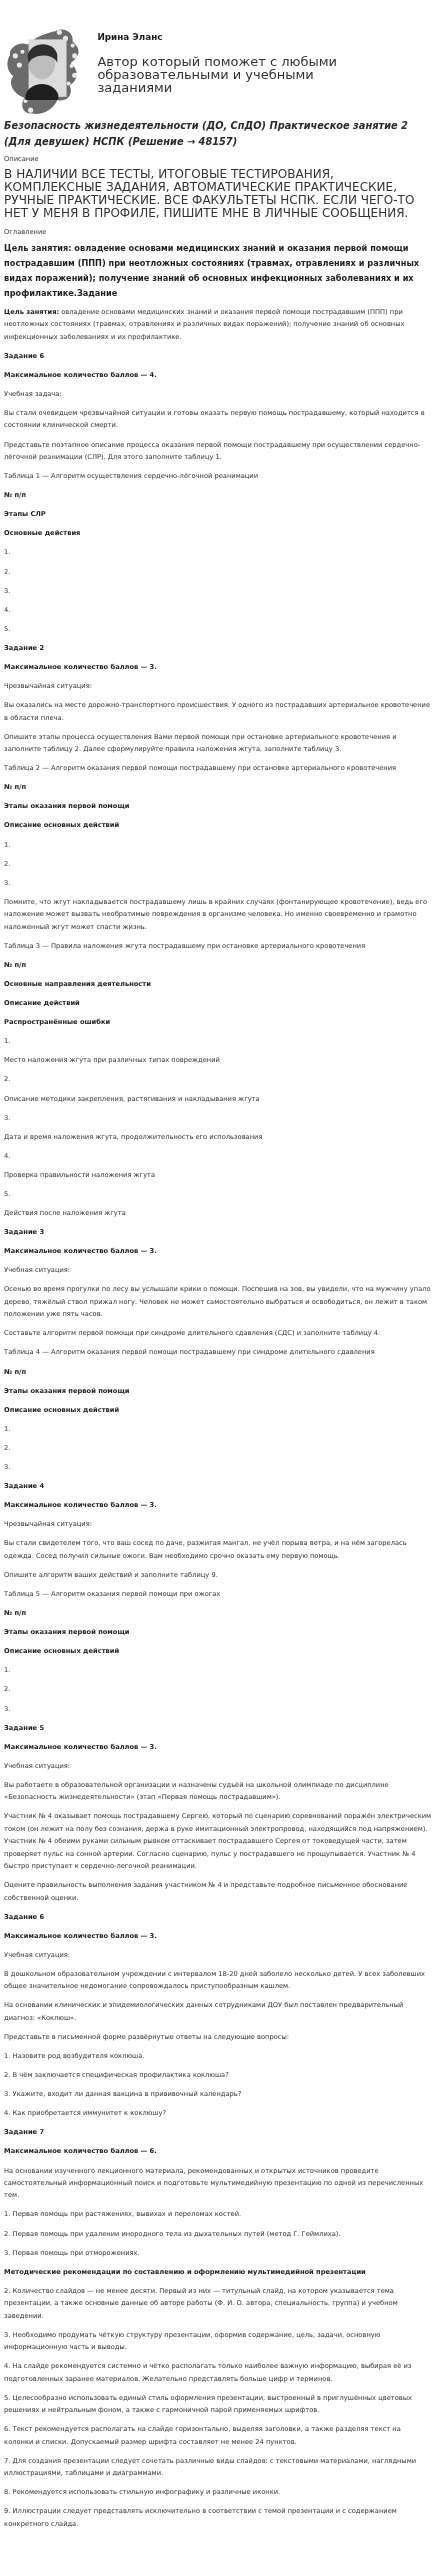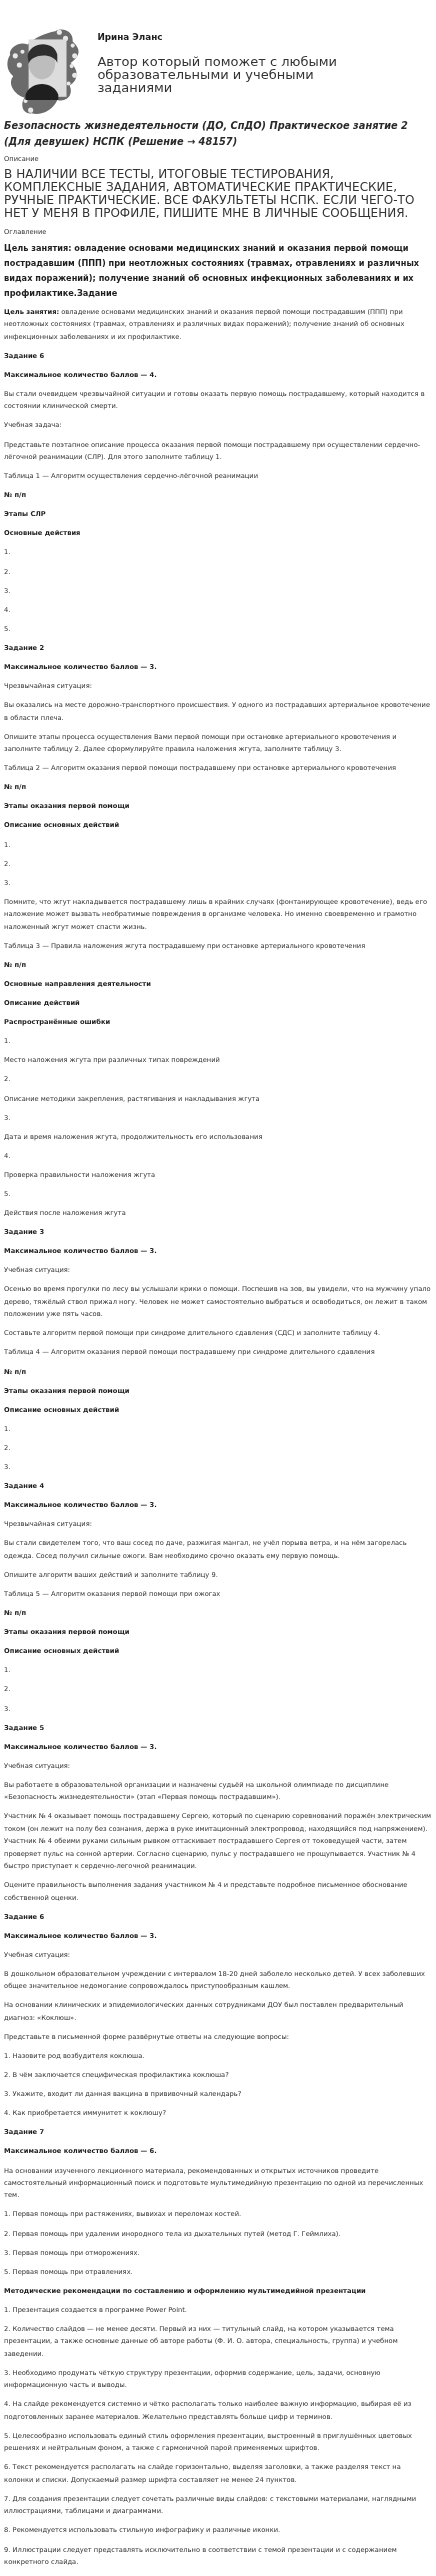--- a/index.html
+++ b/index.html
@@ -68,22 +68,22 @@
   <h1 class="title">Безопасность жизнедеятельности (ДО, СпДО) Практическое занятие 2 (Для девушек) НСПК (Решение → 48157)</h1>
   <div class="label">Описание</div>
   <div class="caps">В НАЛИЧИИ ВСЕ ТЕСТЫ, ИТОГОВЫЕ ТЕСТИРОВАНИЯ, КОМПЛЕКСНЫЕ ЗАДАНИЯ, АВТОМАТИЧЕСКИЕ ПРАКТИЧЕСКИЕ, РУЧНЫЕ ПРАКТИЧЕСКИЕ. ВСЕ ФАКУЛЬТЕТЫ НСПК. ЕСЛИ ЧЕГО-ТО НЕТ У МЕНЯ В ПРОФИЛЕ, ПИШИТЕ МНЕ В ЛИЧНЫЕ СООБЩЕНИЯ.</div>
   <div class="label toc-label">Оглавление</div>
   <h2 class="goal-heading">Цель занятия: овладение основами медицинских знаний и оказания первой помощи пострадавшим (ППП) при неотложных состояниях (травмах, отравлениях и различных видах поражений); получение знаний об основных инфекционных заболеваниях и их профилактике.Задание</h2>
   <p class="first-p"><b>Цель занятия:</b><span> овладение основами медицинских знаний и оказания первой помощи пострадавшим (ППП) при неотложных состояниях (травмах, отравлениях и различных видах поражений); получение знаний об основных инфекционных заболеваниях и их профилактике.</span></p>
 
   <div id="blocks">
       <p class="b">Задание 6</p>
       <p class="b">Максимальное количество баллов — 4.</p>
+      <p>Учебная задача:</p>
       <p>Вы стали очевидцем чрезвычайной ситуации и готовы оказать первую помощь пострадавшему, который находится в состоянии клинической смерти.</p>
-      <p>Учебная задача:</p>
       <p>Представьте поэтапное описание процесса оказания первой помощи пострадавшему при осуществлении сердечно-лёгочной реанимации (СЛР). Для этого заполните таблицу 1.</p>
       <p>Таблица 1 — Алгоритм осуществления сердечно-лёгочной реанимации</p>
       <p class="b">№ п/п</p>
       <p class="b">Этапы СЛР</p>
       <p class="b">Основные действия</p>
       <p>1.</p>
       <p>2.</p>
       <p>3.</p>
       <p>4.</p>
       <p>5.</p>
@@ -154,23 +154,21 @@
       <p>1. Назовите род возбудителя коклюша.</p>
       <p>2. В чём заключается специфическая профилактика коклюша?</p>
       <p>3. Укажите, входит ли данная вакцина в прививочный календарь?</p>
       <p>4. Как приобретается иммунитет к коклюшу?</p>
       <p class="b">Задание 7</p>
       <p class="b">Максимальное количество баллов — 6.</p>
       <p>На основании изученного лекционного материала, рекомендованных и открытых источников проведите самостоятельный информационный поиск и подготовьте мультимедийную презентацию по одной из перечисленных тем.</p>
       <p>1. Первая помощь при растяжениях, вывихах и переломах костей.</p>
       <p>2. Первая помощь при удалении инородного тела из дыхательных путей (метод Г. Геймлиха).</p>
       <p>3. Первая помощь при отморожениях.</p>
-      <p>5. Первая помощь при отравлениях.</p>
       <p class="b">Методические рекомендации по составлению и оформлению мультимедийной презентации</p>
-      <p>1. Презентация создается в программе Power Point.</p>
       <p>2. Количество слайдов — не менее десяти. Первый из них — титульный слайд, на котором указывается тема презентации, а также основные данные об авторе работы (Ф. И. О. автора, специальность, группа) и учебном заведении.</p>
       <p>3. Необходимо продумать чёткую структуру презентации, оформив содержание, цель, задачи, основную информационную часть и выводы.</p>
       <p>4. На слайде рекомендуется системно и чётко располагать только наиболее важную информацию, выбирая её из подготовленных заранее материалов. Желательно представлять больше цифр и терминов.</p>
       <p>5. Целесообразно использовать единый стиль оформления презентации, выстроенный в приглушённых цветовых решениях и нейтральным фоном, а также с гармоничной парой применяемых шрифтов.</p>
       <p>6. Текст рекомендуется располагать на слайде горизонтально, выделяя заголовки, а также разделяя текст на колонки и списки. Допускаемый размер шрифта составляет не менее 24 пунктов.</p>
       <p>7. Для создания презентации следует сочетать различные виды слайдов: с текстовыми материалами, наглядными иллюстрациями, таблицами и диаграммами.</p>
       <p>8. Рекомендуется использовать стильную инфографику и различные иконки.</p>
       <p>9. Иллюстрации следует представлять исключительно в соответствии с темой презентации и с содержанием конкретного слайда.</p>
     </div>
 </div>

